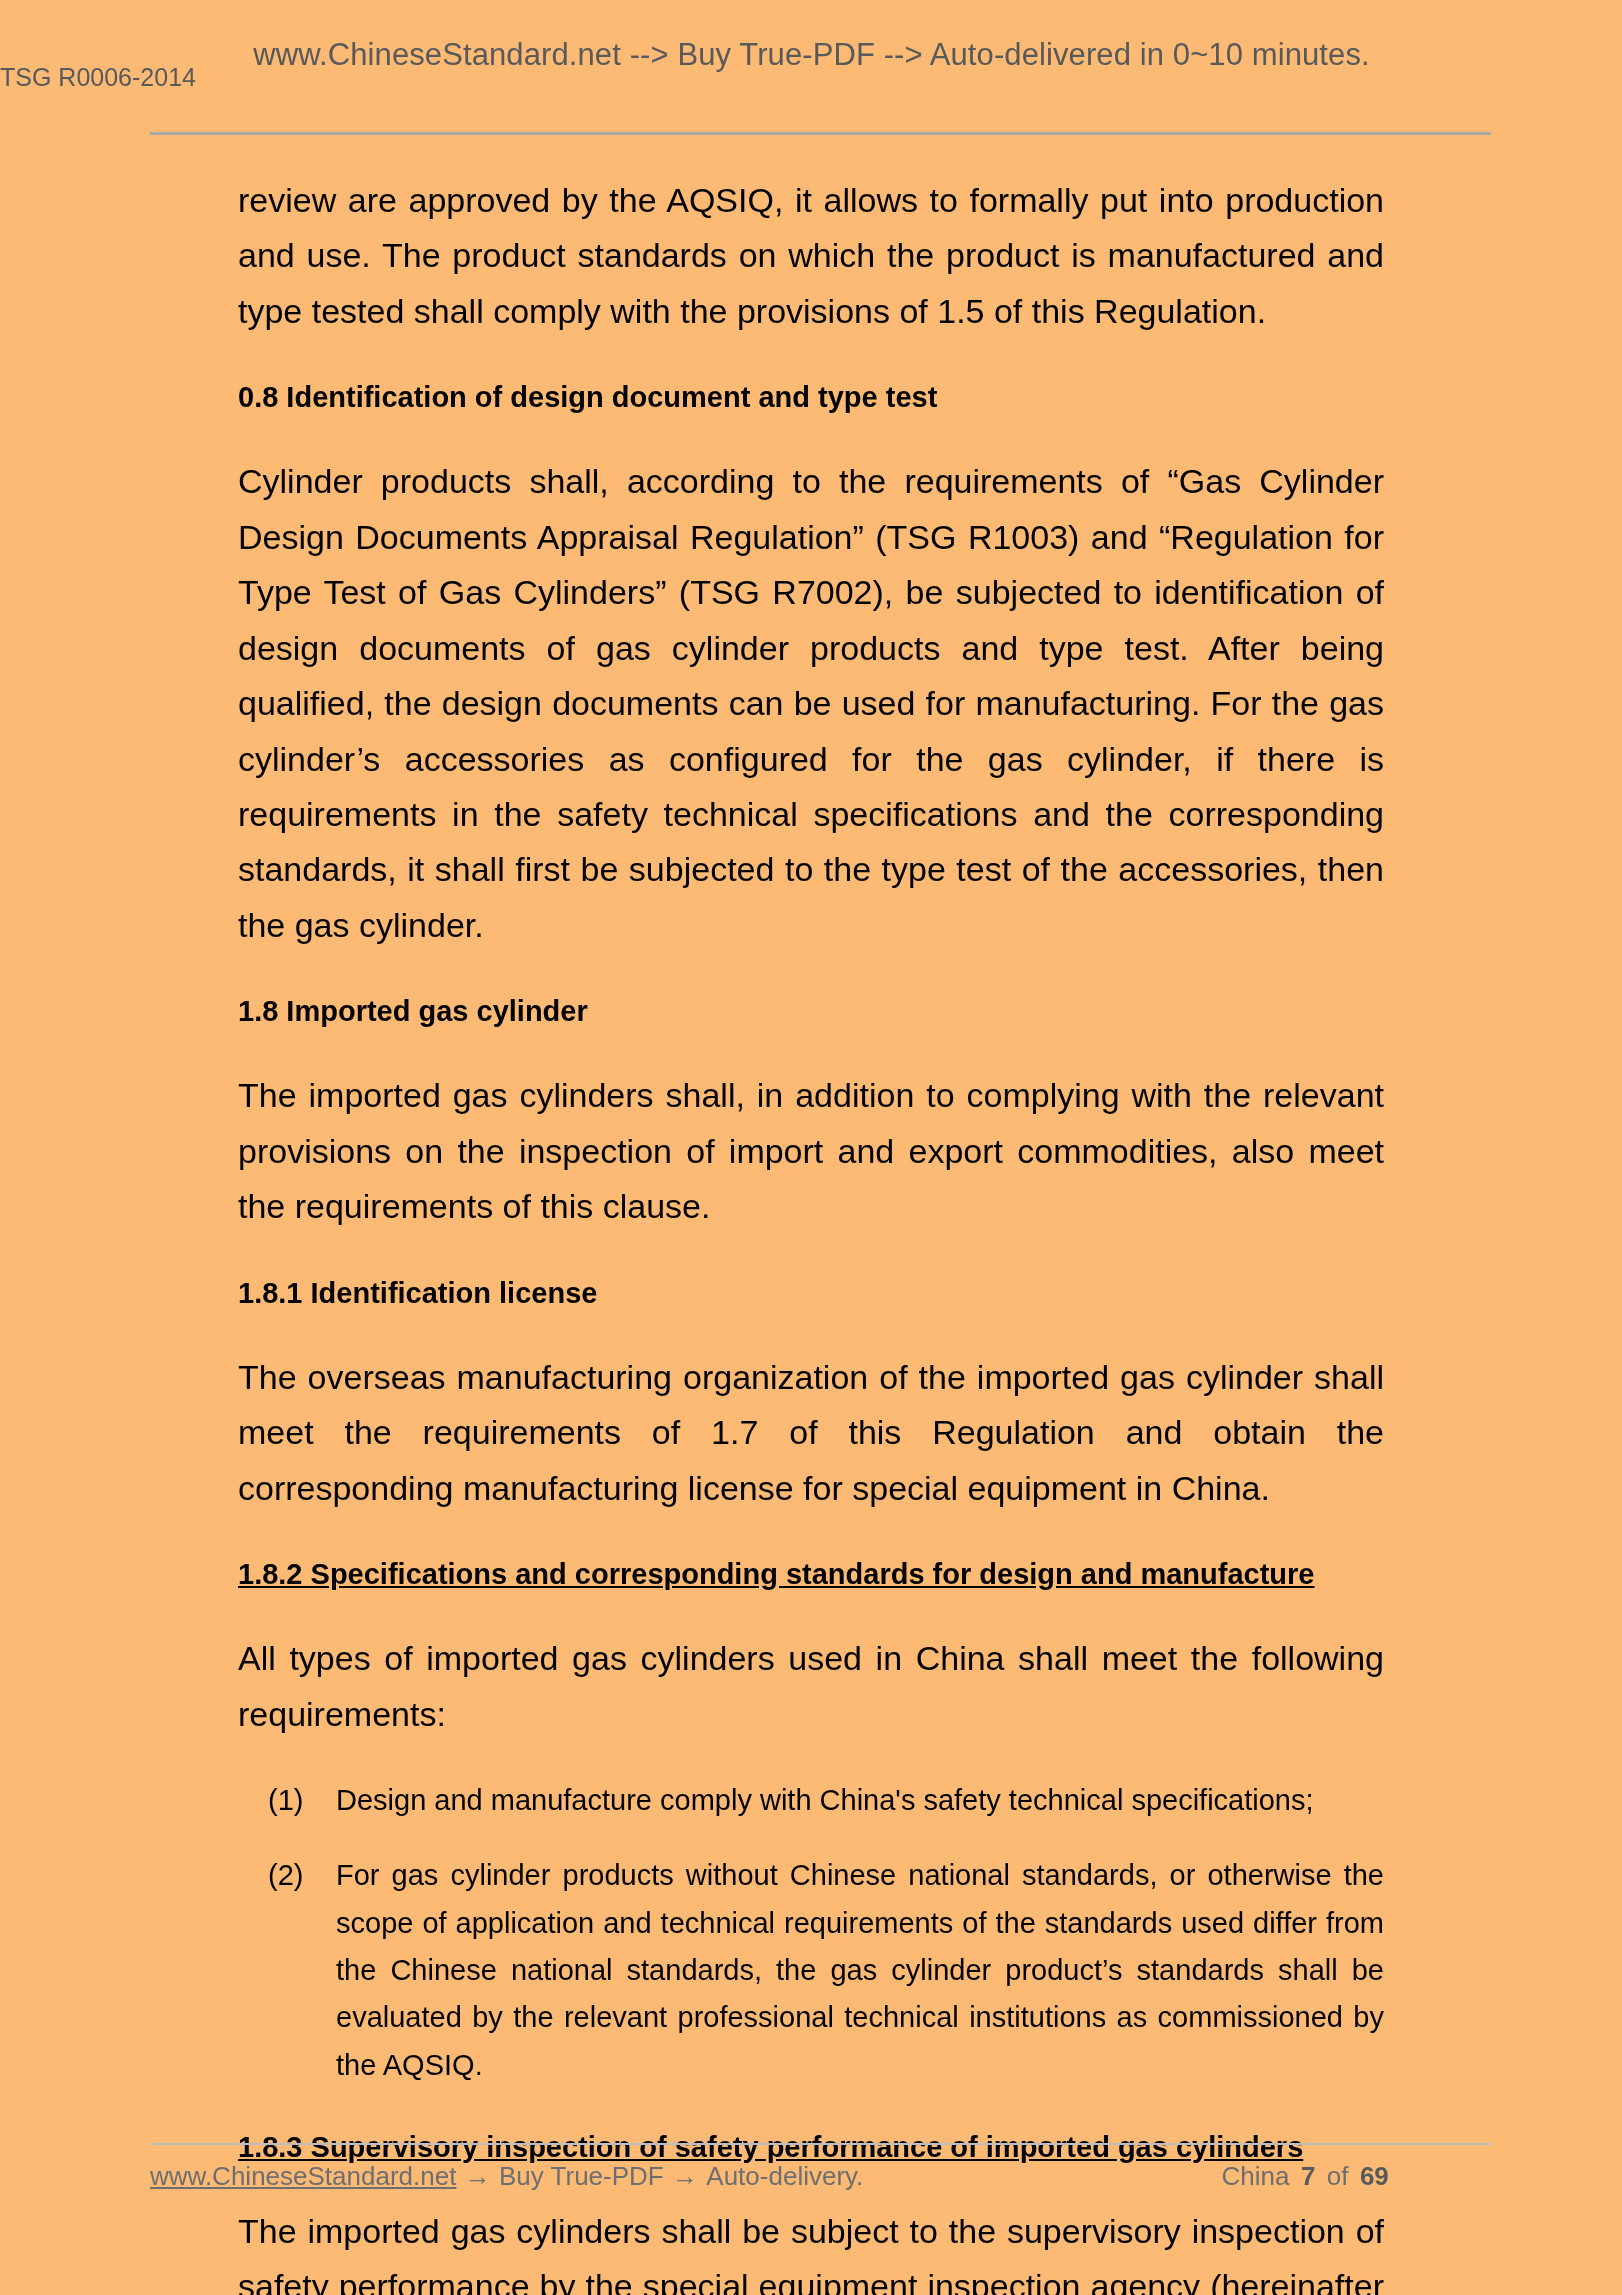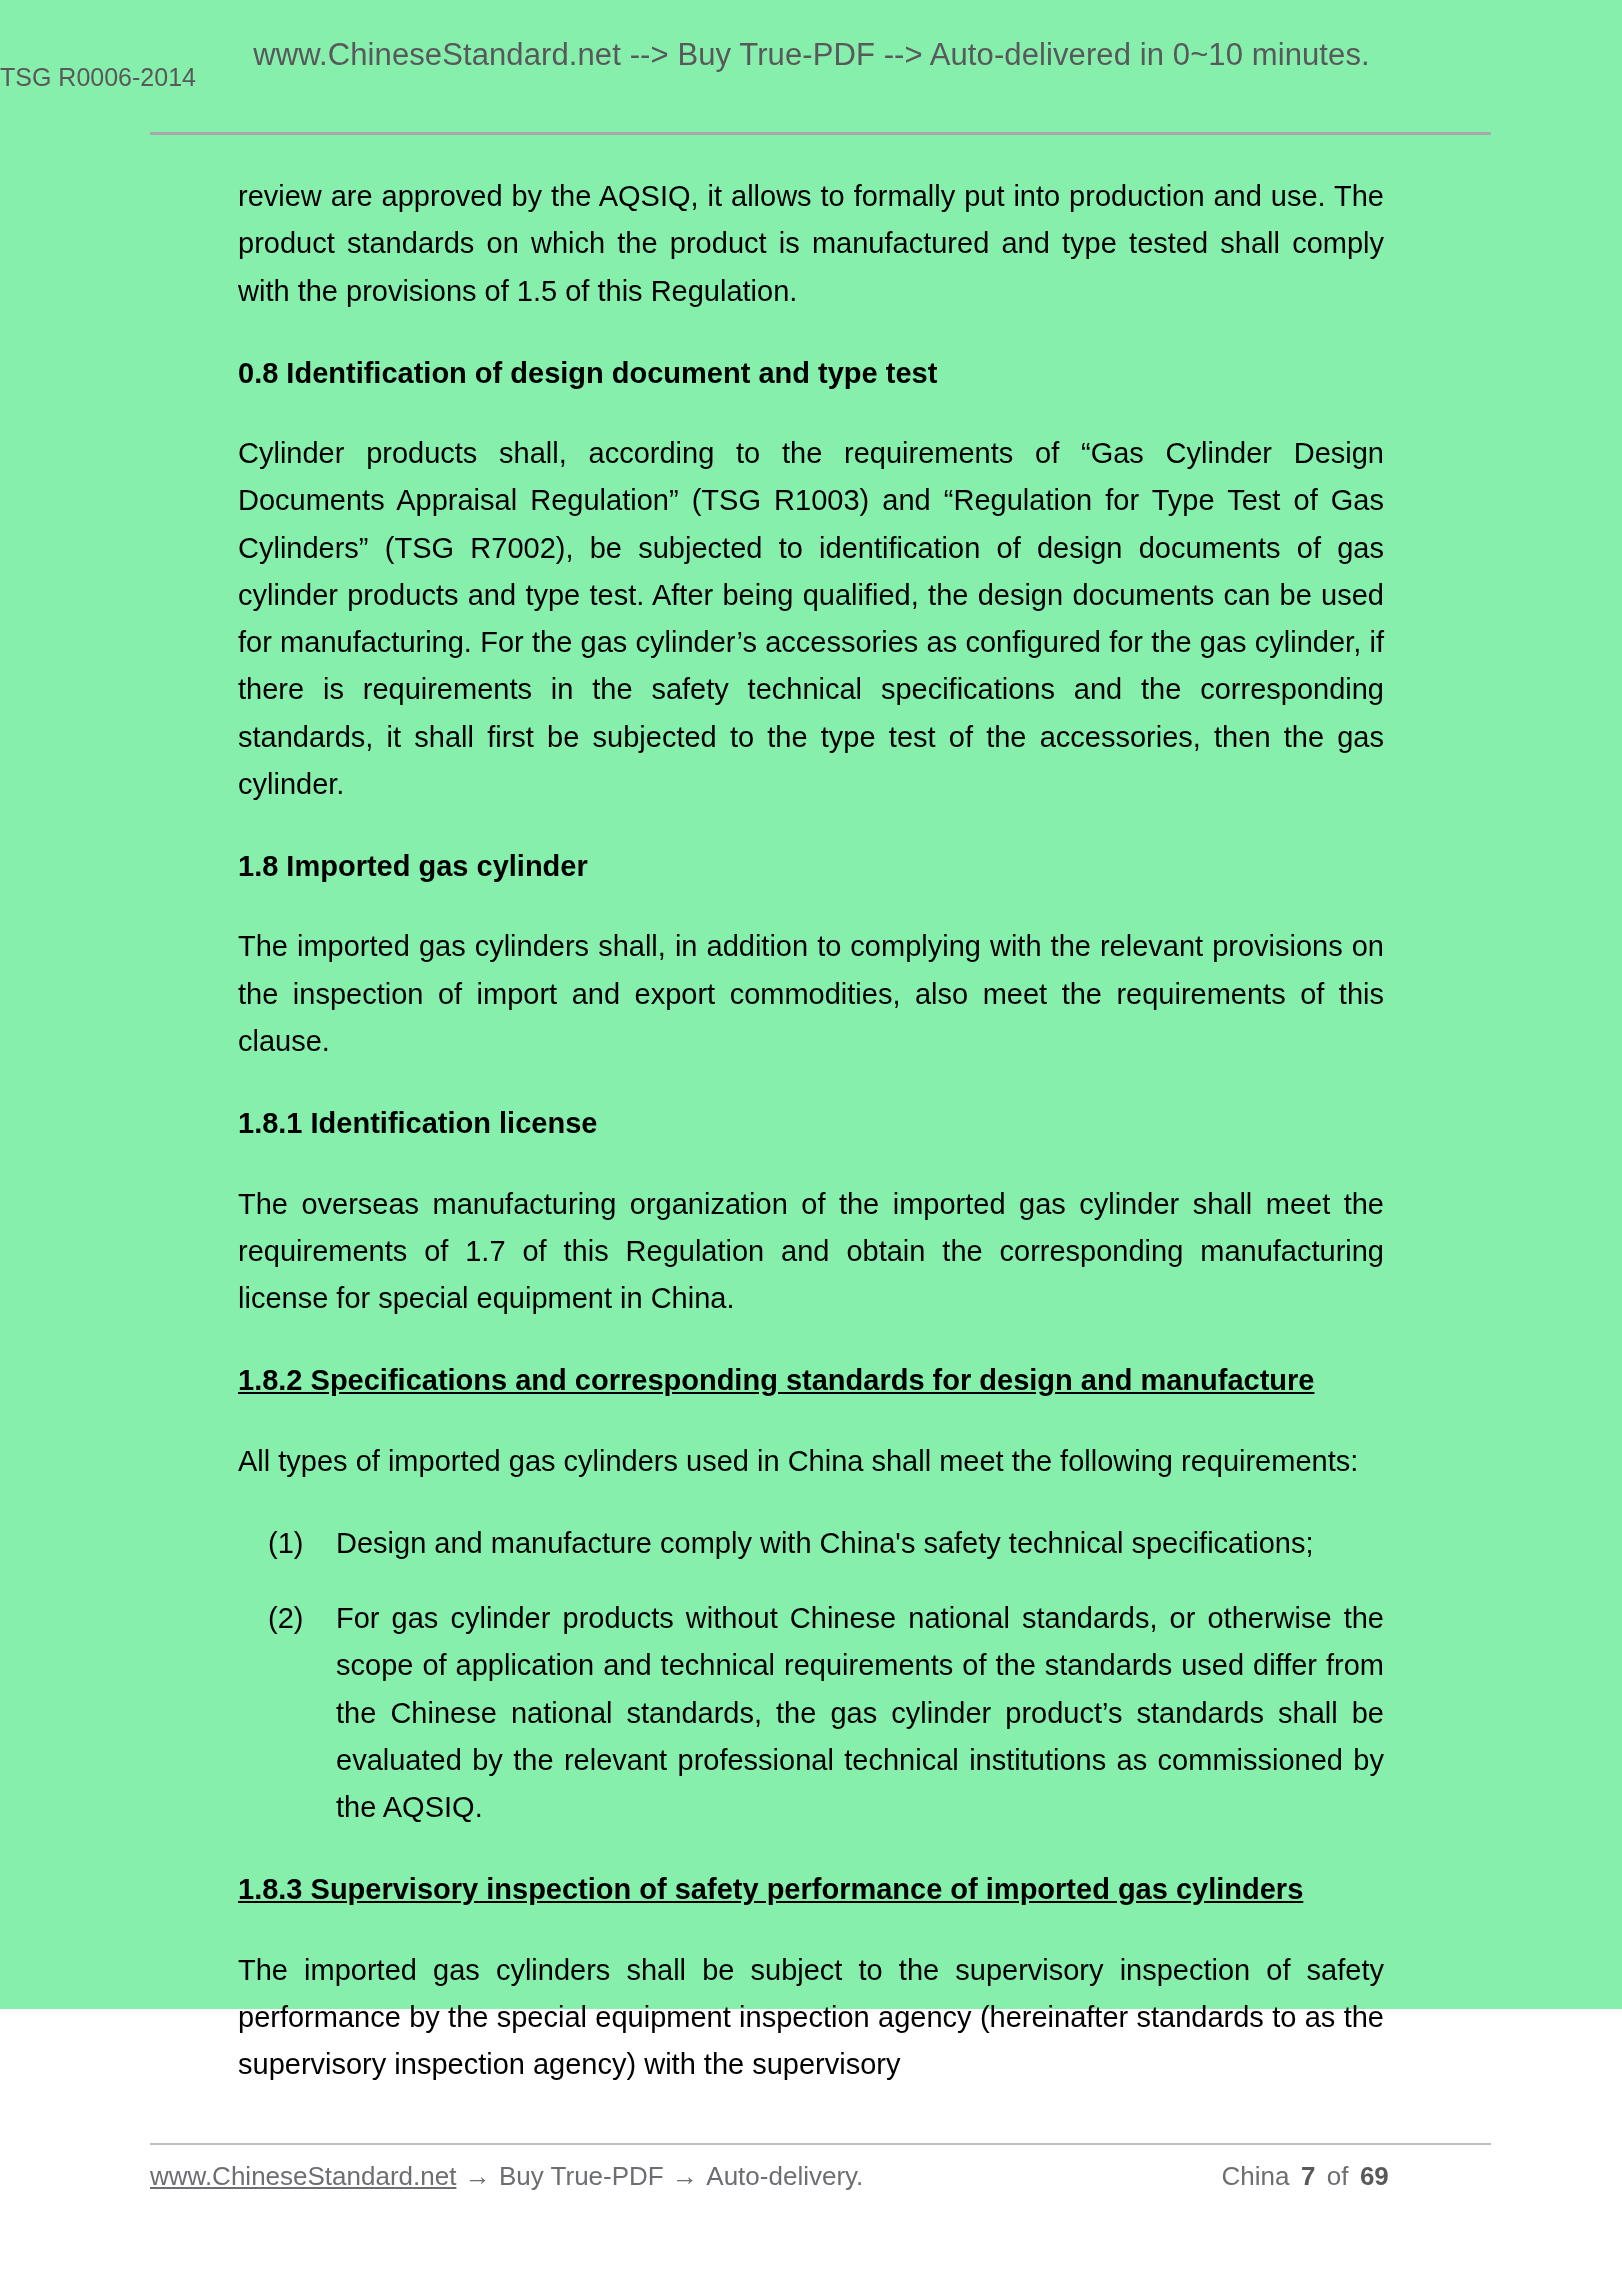--- a/index.html
+++ b/index.html
@@ -13,23 +13,23 @@
     height: 2295px;
     font-family: "Liberation Sans", sans-serif;
     color: #000000;
     position: relative;
     overflow: hidden;
   }
 
   .page {
     position: relative;
     width: 1623px;
-    height: 2009px;
+    height: 2295px;
     box-sizing: border-box;
-    background: #86efac;
+    background: #fdba74;
   }
 
   
   .page-header {
     position: absolute;
     left: 0;
     top: 0;
     width: 1623px;
     padding-top: 38px;
   }
@@ -61,21 +61,21 @@
   
   .content {
     position: absolute;
     left: 238px;
     top: 173px;
     width: 1146px;
   }
 
   p.body-text {
     margin: 0 0 35px 0;
-    font-size: 29px;
+    font-size: 34px;
     line-height: 1.63;
     text-align: justify;
     text-justify: inter-word;
     color: #000000;
     hyphens: none;
   }
 
   h2.section-heading {
     margin: 0 0 33px 0;
     font-size: 29px;

